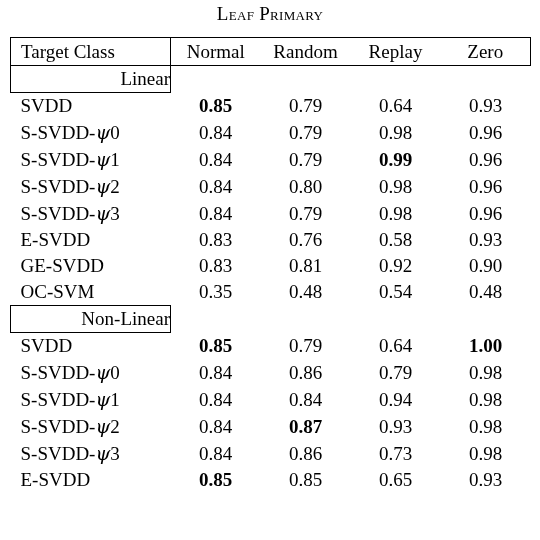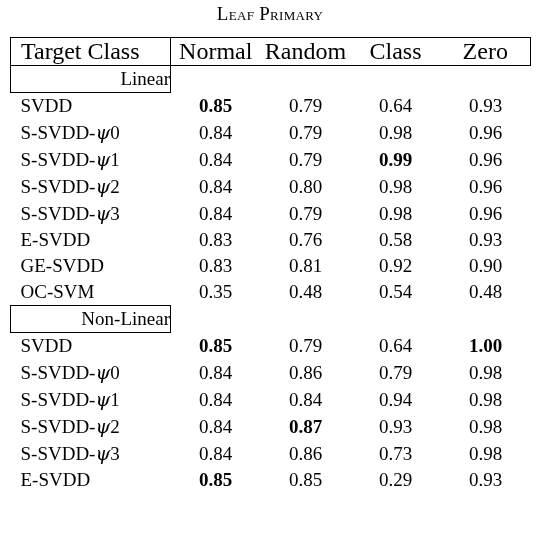--- a/index.html
+++ b/index.html
@@ -58,21 +58,21 @@
   }
 
   
   col.c-label { width: 160px; }
   col.c-val   { width: 90px;  }
 
   
   tr.head-row th {
     height: 27px;
     line-height: 27px;
-    font-size: 24px;
+    font-size: 19px;
   }
   tr.head-row th.h-label {
     text-align: left;
     padding-left: 10px;
     border-top: 1.6px solid #000;
     border-bottom: 1.6px solid #000;
     border-left: 1.6px solid #000;
     border-right: 1.6px solid #000;
   }
   tr.head-row th.h-val {
@@ -139,21 +139,21 @@
         <col class="c-val">
         <col class="c-val">
         <col class="c-val">
         <col class="c-val">
       </colgroup>
       <thead>
         <tr class="head-row">
           <th class="h-label">Target Class</th>
           <th class="h-val">Normal</th>
           <th class="h-val">Random</th>
-          <th class="h-val">Class</th>
+          <th class="h-val">Replay</th>
           <th class="h-val last">Zero</th>
         </tr>
       </thead>
       <tbody id="table-body">
           <tr class="section-row first-section">
             <td class="sec-label">Linear</td>
             <td class="sec-blank"></td>
             <td class="sec-blank"></td>
             <td class="sec-blank"></td>
             <td class="sec-blank"></td>
@@ -253,20 +253,20 @@
             <td class="d-label"><span>S-SVDD-</span><span class="psi">ψ</span><span>3</span></td>
             <td class="d-val"><span>0.84</span></td>
             <td class="d-val"><span>0.86</span></td>
             <td class="d-val"><span>0.73</span></td>
             <td class="d-val"><span>0.98</span></td>
           </tr>
           <tr class="data-row">
             <td class="d-label">E-SVDD</td>
             <td class="d-val"><span class="bold-val">0.85</span></td>
             <td class="d-val"><span>0.85</span></td>
-            <td class="d-val"><span>0.29</span></td>
+            <td class="d-val"><span>0.65</span></td>
             <td class="d-val"><span>0.93</span></td>
           </tr>
         </tbody>
     </table>
   </div>
 
 </div>
 
 </body></html>

